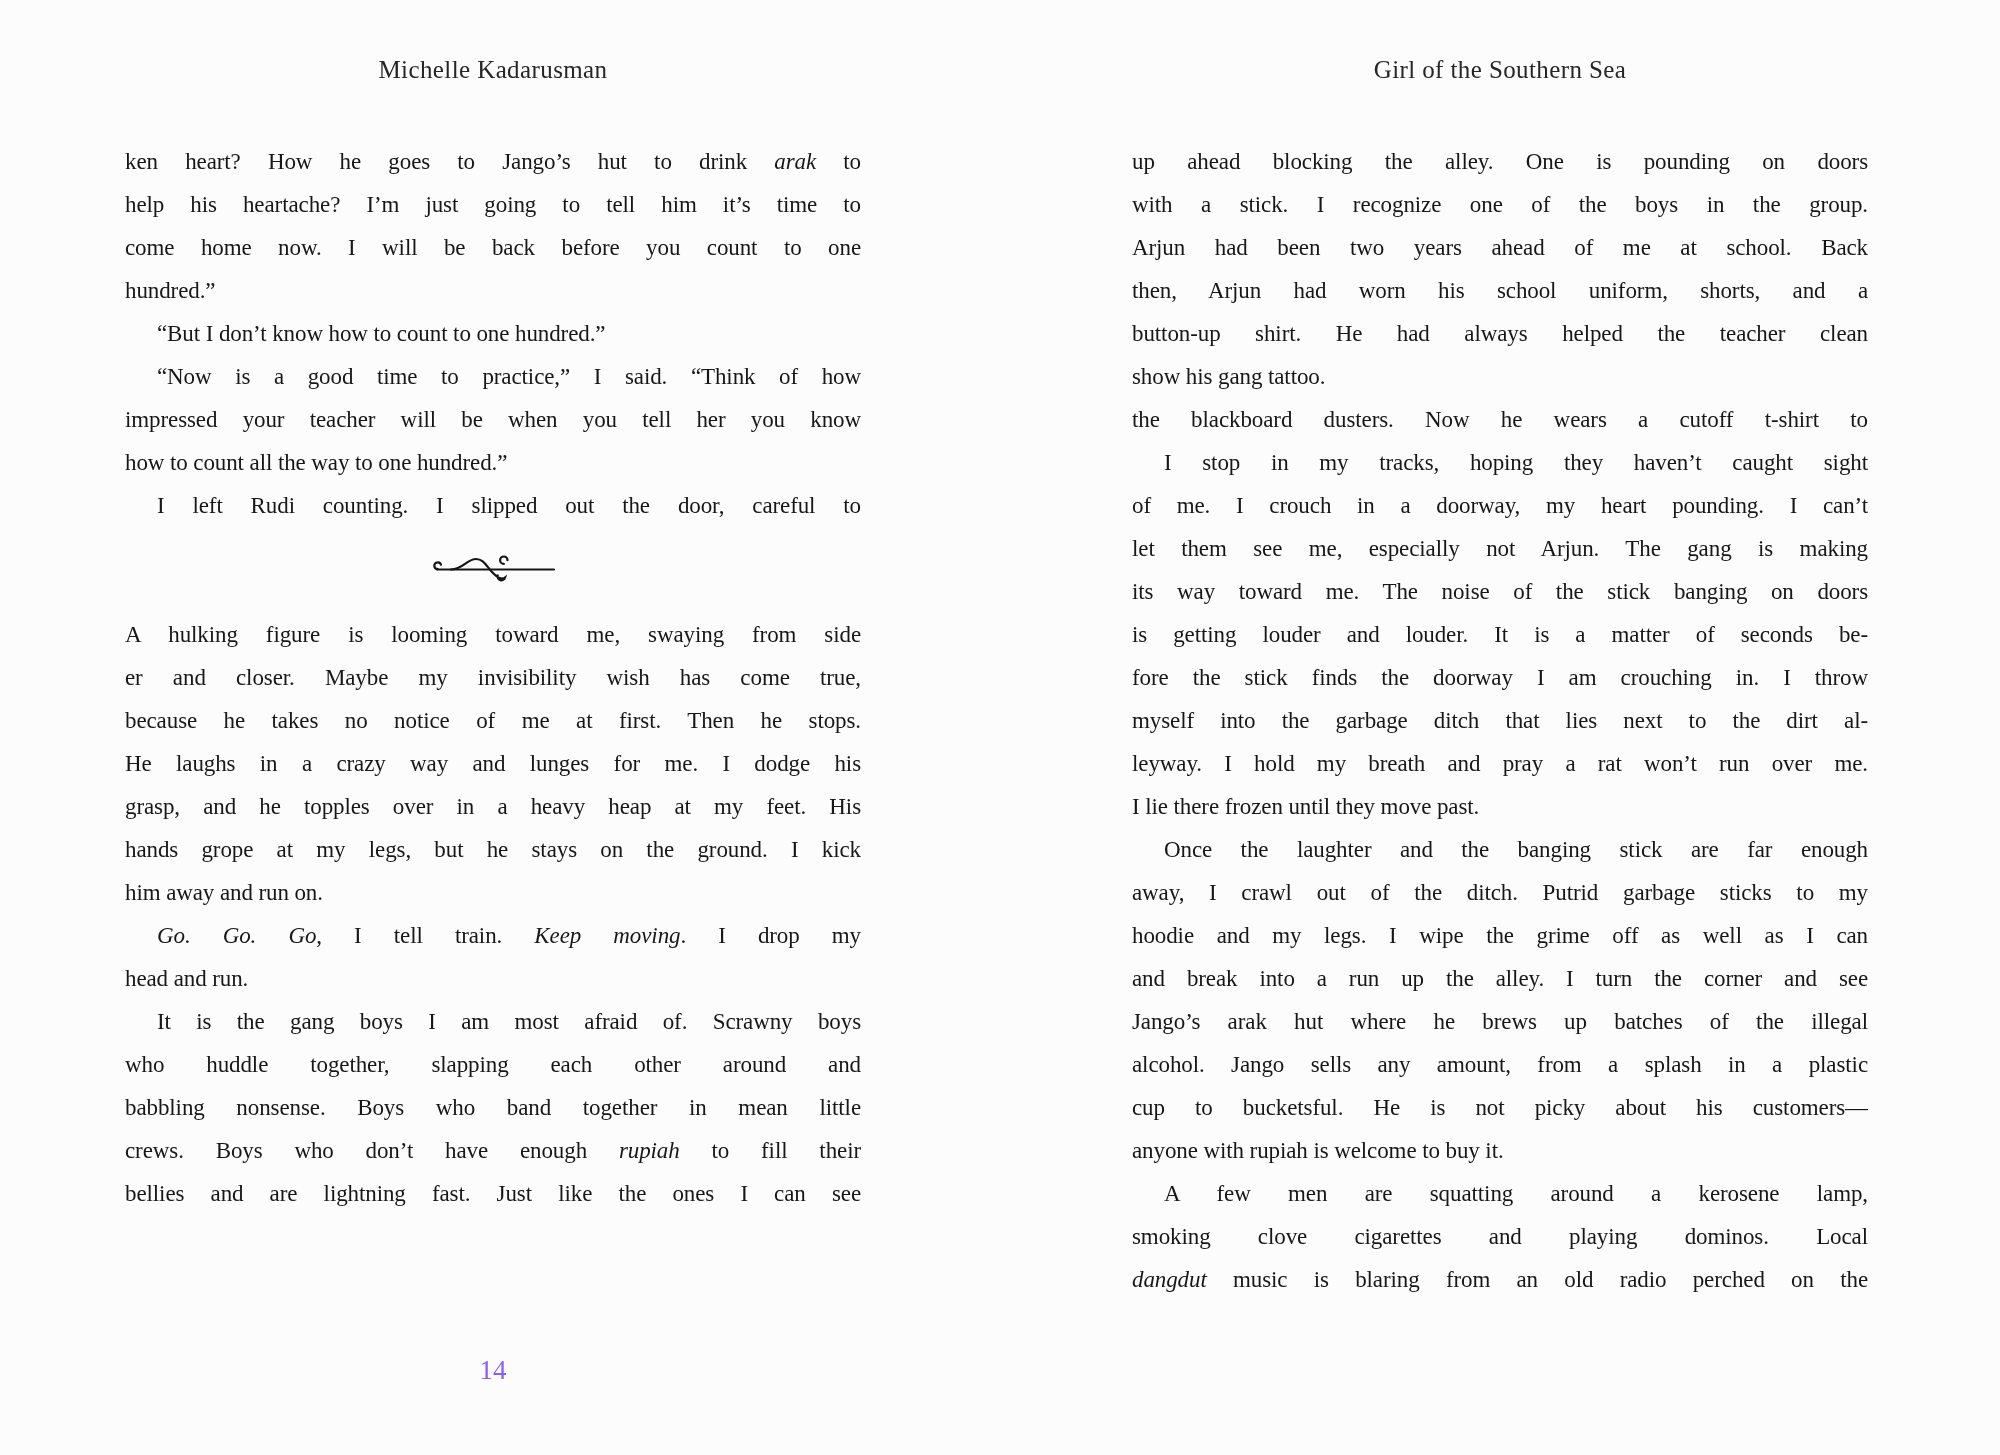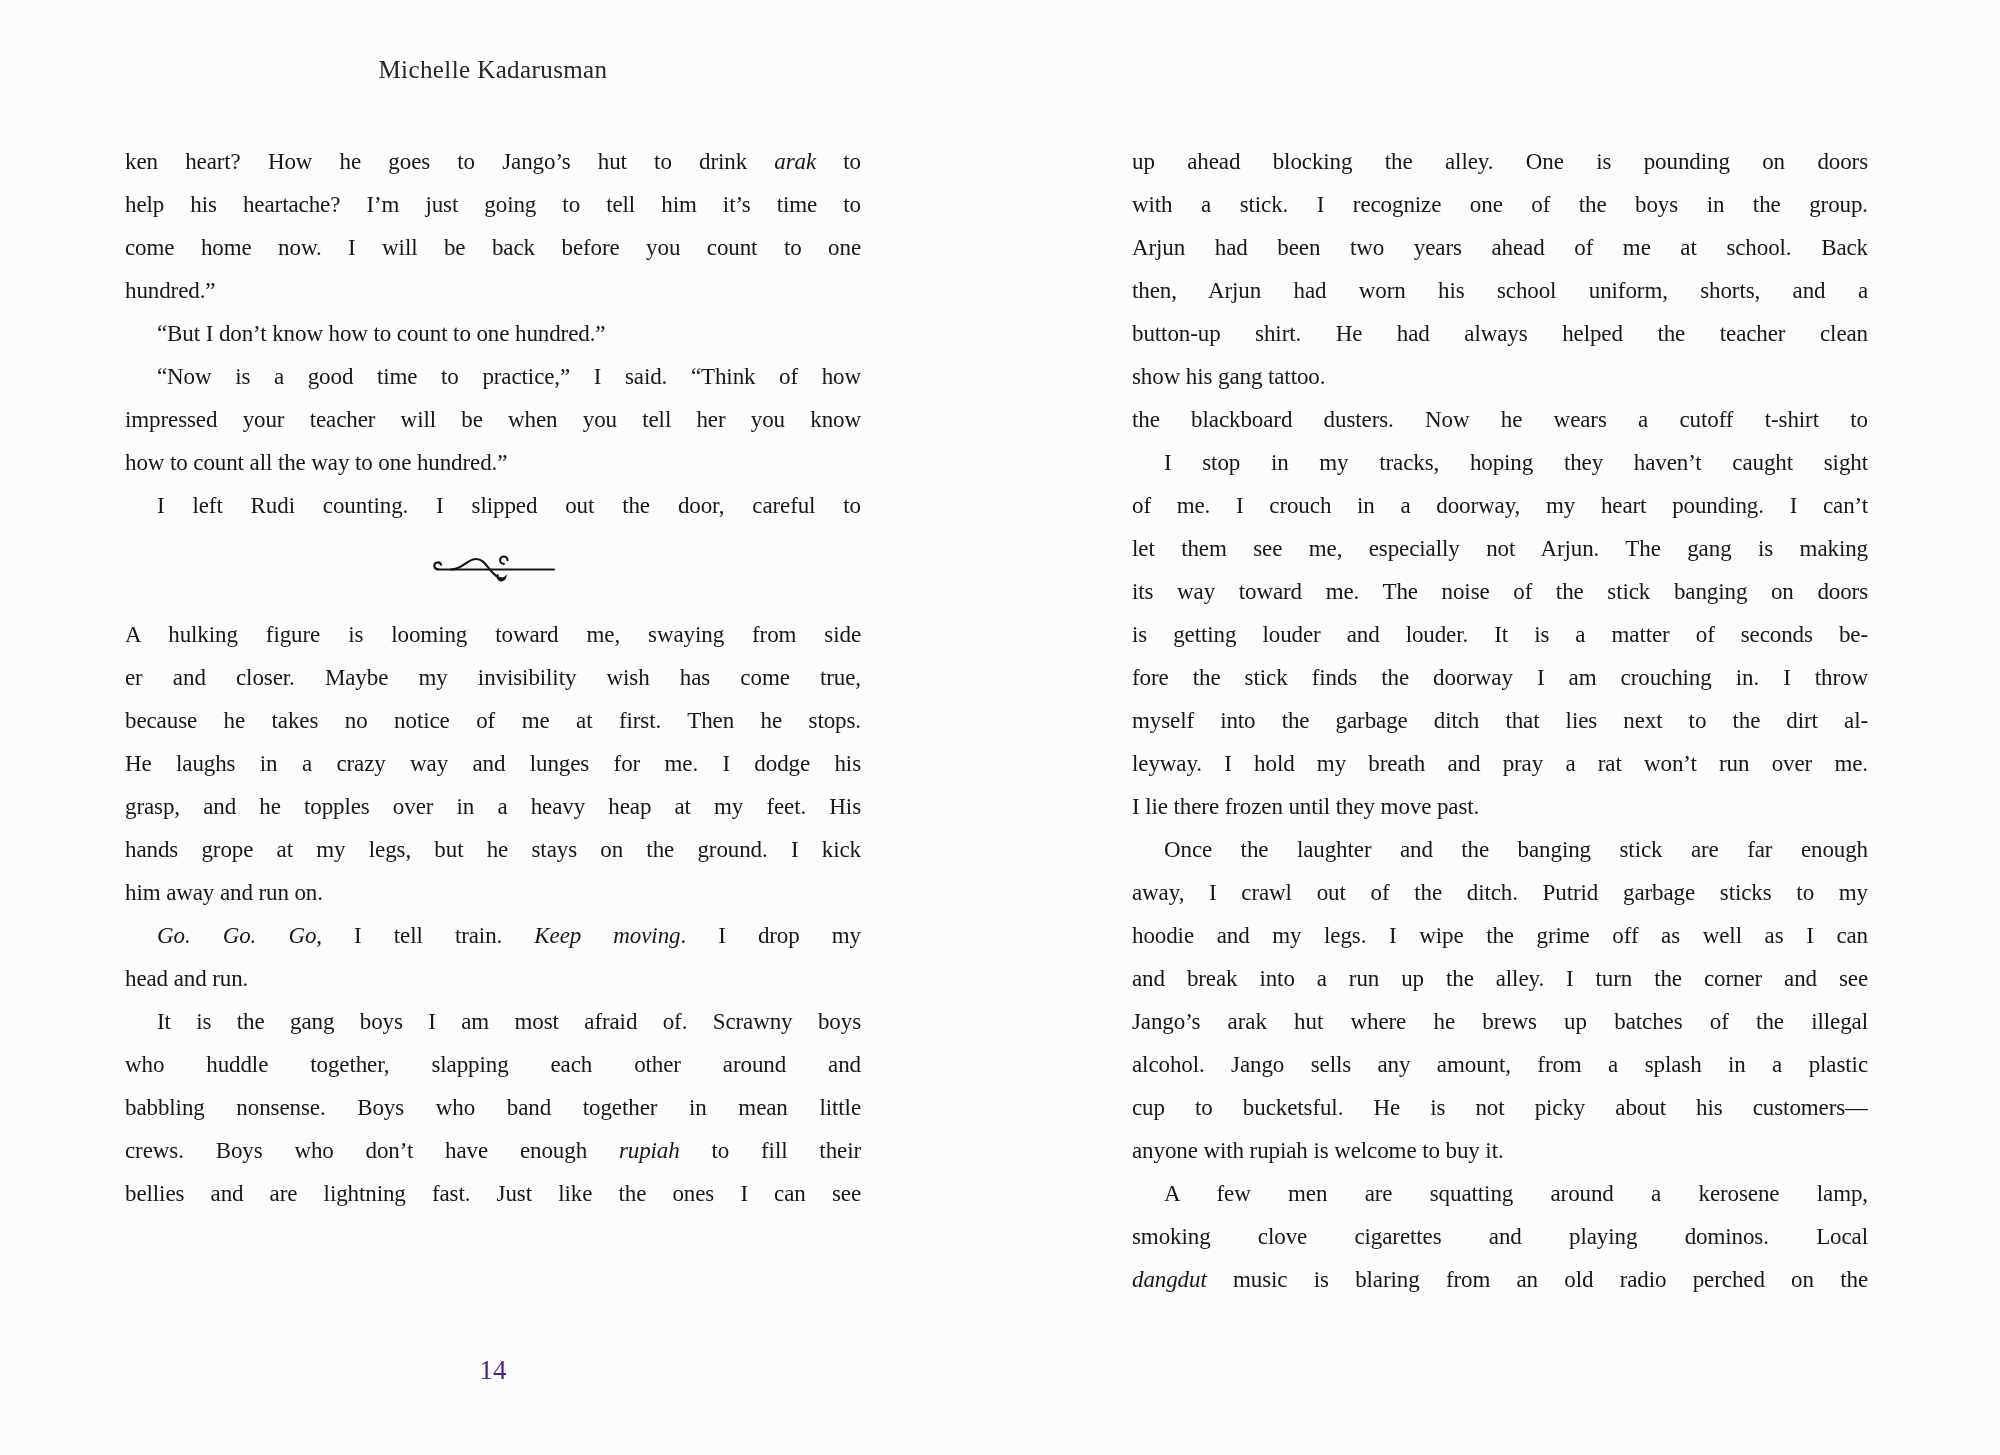--- a/index.html
+++ b/index.html
@@ -27,32 +27,33 @@
   }
   .line.end{text-align-last:left;}
   .line.ind{text-indent:32px;}
   .it{font-style:italic;}
   .orn-block{
     height:86px;box-sizing:border-box;padding-top:26px;
     display:flex;justify-content:center;align-items:flex-start;
   }
   .page-number{
     position:absolute;top:1352px;height:36px;line-height:36px;
-    font-size:27px;text-align:center;color:#4c1d95;
+    font-size:27px;text-align:center;color:#8b5cf6;
   }
   #pn-left{left:125px;width:736px;}
   #pn-right{left:1132px;width:736px;}
 </style>
 </head>
 <body>
 
 <div class="spread">
 
   <div class="running-header" id="header-left">Michelle Kadarusman</div>
 
+  <div class="running-header" id="header-right">Girl of the Southern Sea</div>
 
   <div class="text-col" id="col-left">
       <div class="line"><span>ken heart? How he goes to Jango’s hut to drink </span><span class="it">arak</span><span> to</span></div>
       <div class="line"><span>help his heartache? I’m just going to tell him it’s time to</span></div>
       <div class="line"><span>come home now. I will be back before you count to one</span></div>
       <div class="line end"><span>hundred.”</span></div>
       <div class="line ind end"><span>“But I don’t know how to count to one hundred.”</span></div>
       <div class="line ind"><span>“Now is a good time to practice,” I said. “Think of how</span></div>
       <div class="line"><span>impressed your teacher will be when you tell her you know</span></div>
       <div class="line end"><span>how to count all the way to one hundred.”</span></div>

